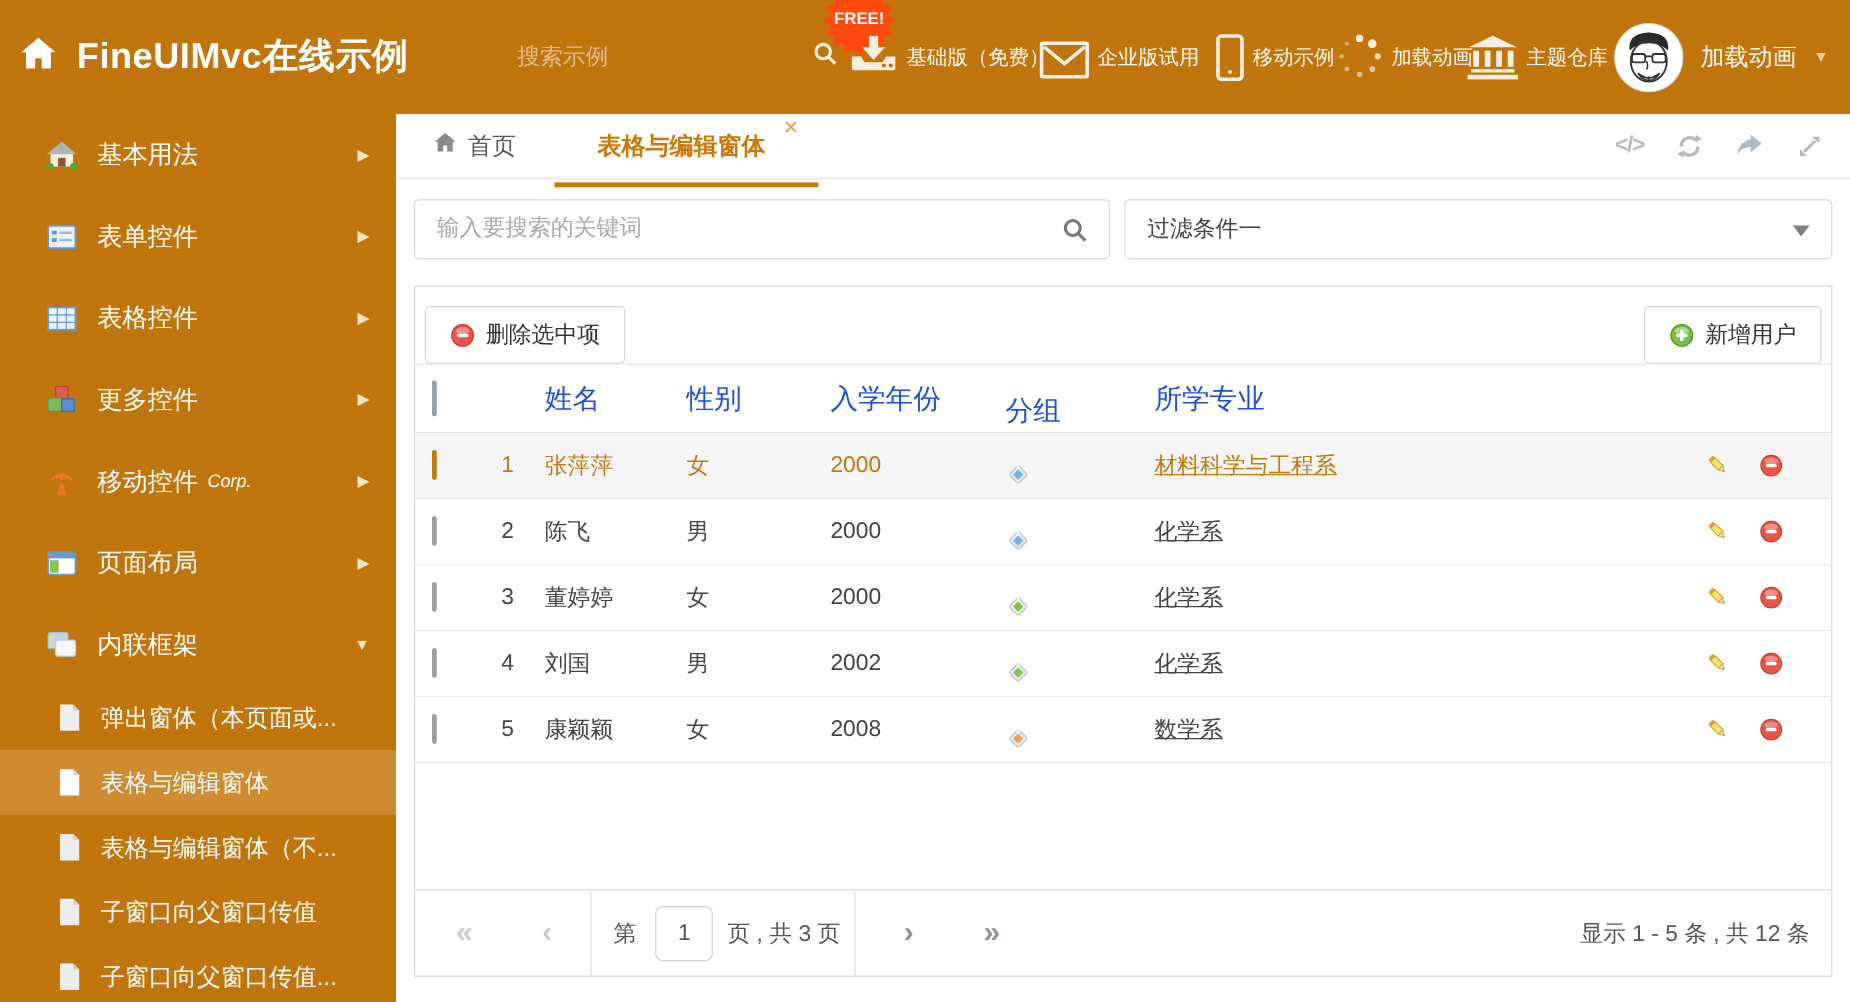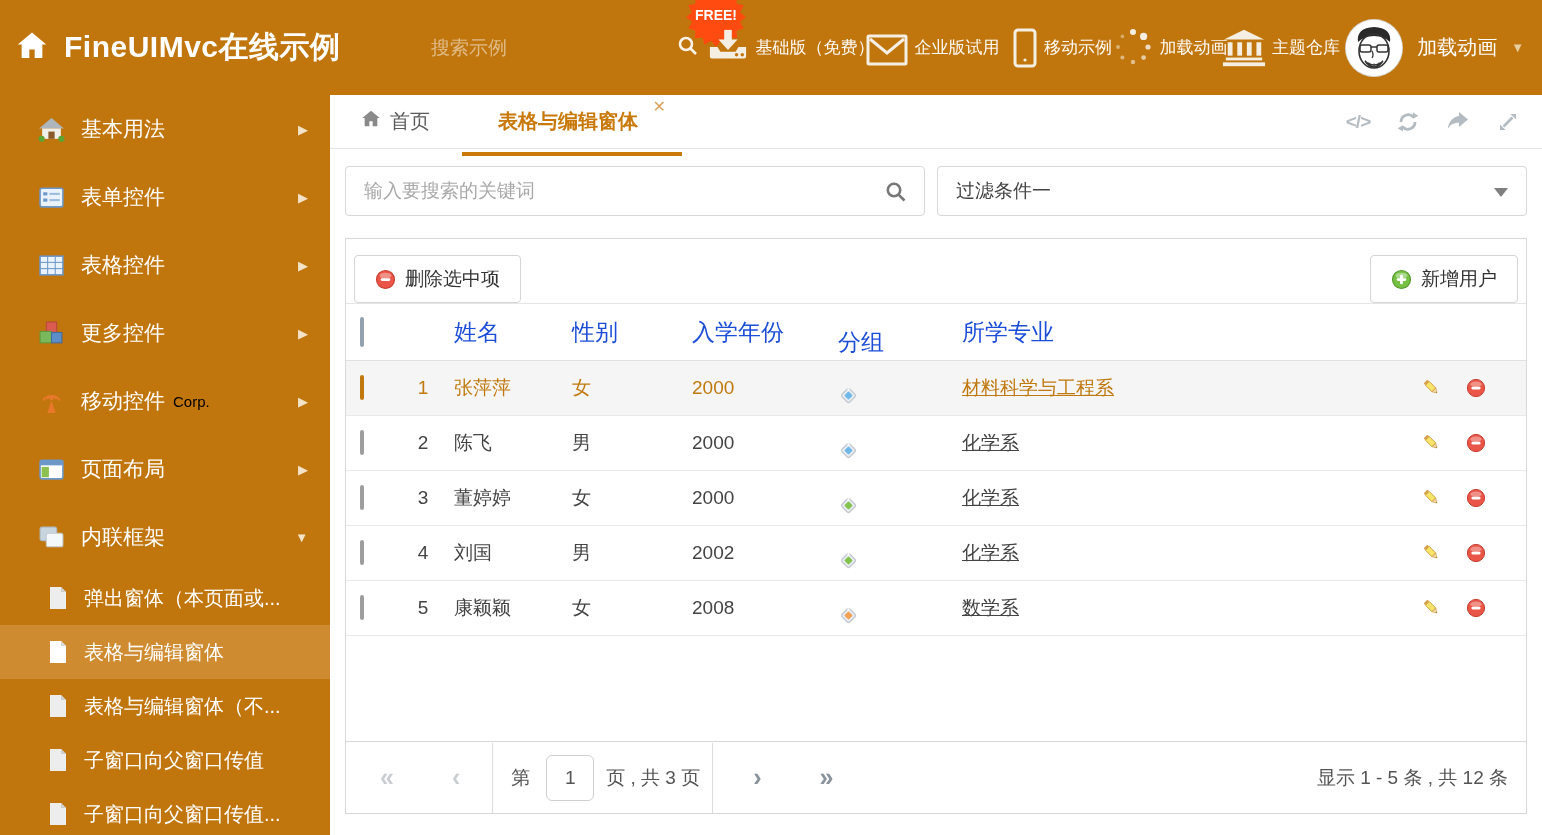--- a/index.html
+++ b/index.html
@@ -23,21 +23,21 @@
   .userbox { position:absolute; right:18px; top:0; height:95px; display:flex; align-items:center; gap:14px; cursor:pointer; }
   .avatar { width:58px; height:58px; border-radius:50%; background:#fff; overflow:hidden; border:1px solid rgba(0,0,0,.15); }
   .username { font-size:20px; color:#fff; }
   .ucaret { font-size:13px; color:#E8CFA0; }
 
   
   .sidebar { position:absolute; left:0; top:95px; width:330px; height:740px; background:#C1760D; overflow:hidden; }
   .snav-item { height:68px; display:flex; align-items:center; padding:0 22px 0 38px; color:#fff; cursor:pointer; }
   .snav-item .sico { width:27px; height:27px; margin-right:16px; flex:none; }
   .snav-item .slbl { font-size:21px; }
-  .snav-item .corp { color:#000000; font-size:15px; margin-left:8px; }
+  .snav-item .corp { color:#ffffff; font-size:15px; margin-left:8px;font-style:italic; }
   .snav-item .arrow { margin-left:auto; font-size:13px; color:#F3E3C8; }
   .ssub-item { height:54px; display:flex; align-items:center; padding:0 16px 0 48px; color:#fff; cursor:pointer; }
   .ssub-item .dico { width:20px; height:24px; margin-right:16px; flex:none; }
   .ssub-item .slbl { font-size:20px; white-space:nowrap; }
   .ssub-item.selected { background:#CE8B30; }
 
   
   .content { position:absolute; left:330px; top:95px; width:1212px; height:740px; background:#fff; }
 
   .tabbar { position:relative; height:54px; border-bottom:1px solid #E3E3E3; display:flex; align-items:center; }

